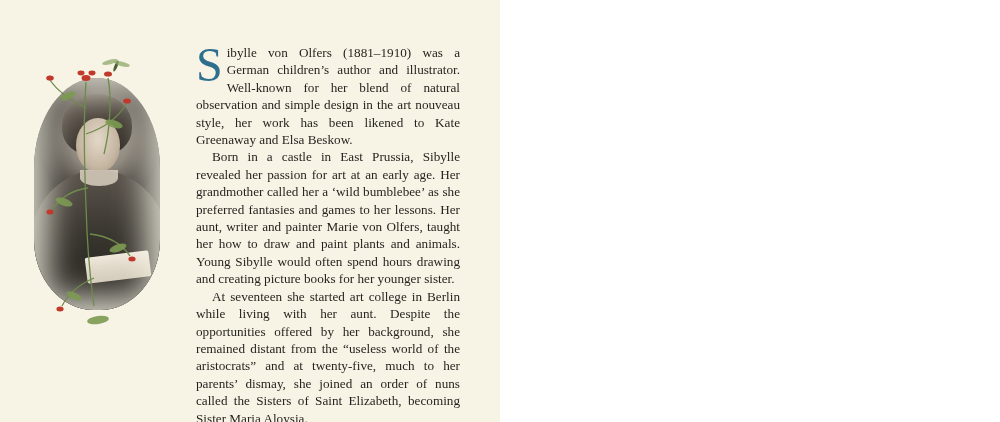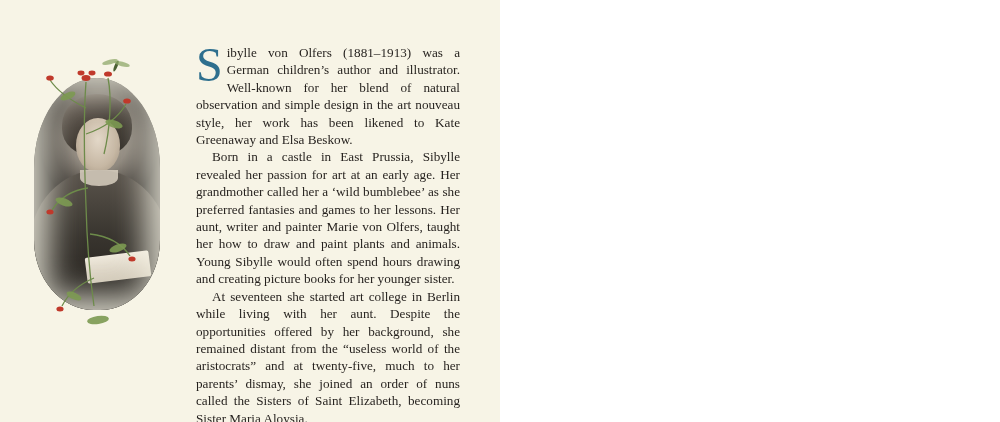--- a/index.html
+++ b/index.html
@@ -187,21 +187,21 @@
         </g>
         <g>
           <ellipse cx="92" cy="28" rx="1.6" ry="6" fill="#4a5f33" transform="rotate(22 92 28)"></ellipse>
           <ellipse cx="86" cy="24" rx="8" ry="2.2" fill="#8fa86a" opacity=".75" transform="rotate(-14 86 24)"></ellipse>
           <ellipse cx="98" cy="26" rx="8" ry="2.2" fill="#8fa86a" opacity=".75" transform="rotate(14 98 26)"></ellipse>
         </g>
       </svg>
     </div>
 
     <div class="col col-left">
-      <p class="first"><span class="dropcap">S</span><span>ibylle von Olfers (1881–1913) was a German children’s author and illustrator. Well-known for her blend of natural observation and simple design in the art nouveau style, her work has been likened to Kate Greenaway and Elsa Beskow.</span></p>
+      <p class="first"><span class="dropcap">S</span><span>ibylle von Olfers (1881–1910) was a German children’s author and illustrator. Well-known for her blend of natural observation and simple design in the art nouveau style, her work has been likened to Kate Greenaway and Elsa Beskow.</span></p>
       <p>Born in a castle in East Prussia, Sibylle revealed her passion for art at an early age. Her grandmother called her a ‘wild bumblebee’ as she preferred fantasies and games to her lessons. Her aunt, writer and painter Marie von Olfers, taught her how to draw and paint plants and animals. Young Sibylle would often spend hours drawing and creating picture books for her younger sister.</p>
       <p>At seventeen she started art college in Berlin while living with her aunt. Despite the opportunities offered by her background, she remained distant from the “useless world of the aristocrats” and at twenty-five, much to her parents’ dismay, she joined an order of nuns called the Sisters of Saint Elizabeth, becoming Sister Maria Aloysia.</p>
 
     </div>
   </div>
 
   <div class="page-right">
 
     
 

